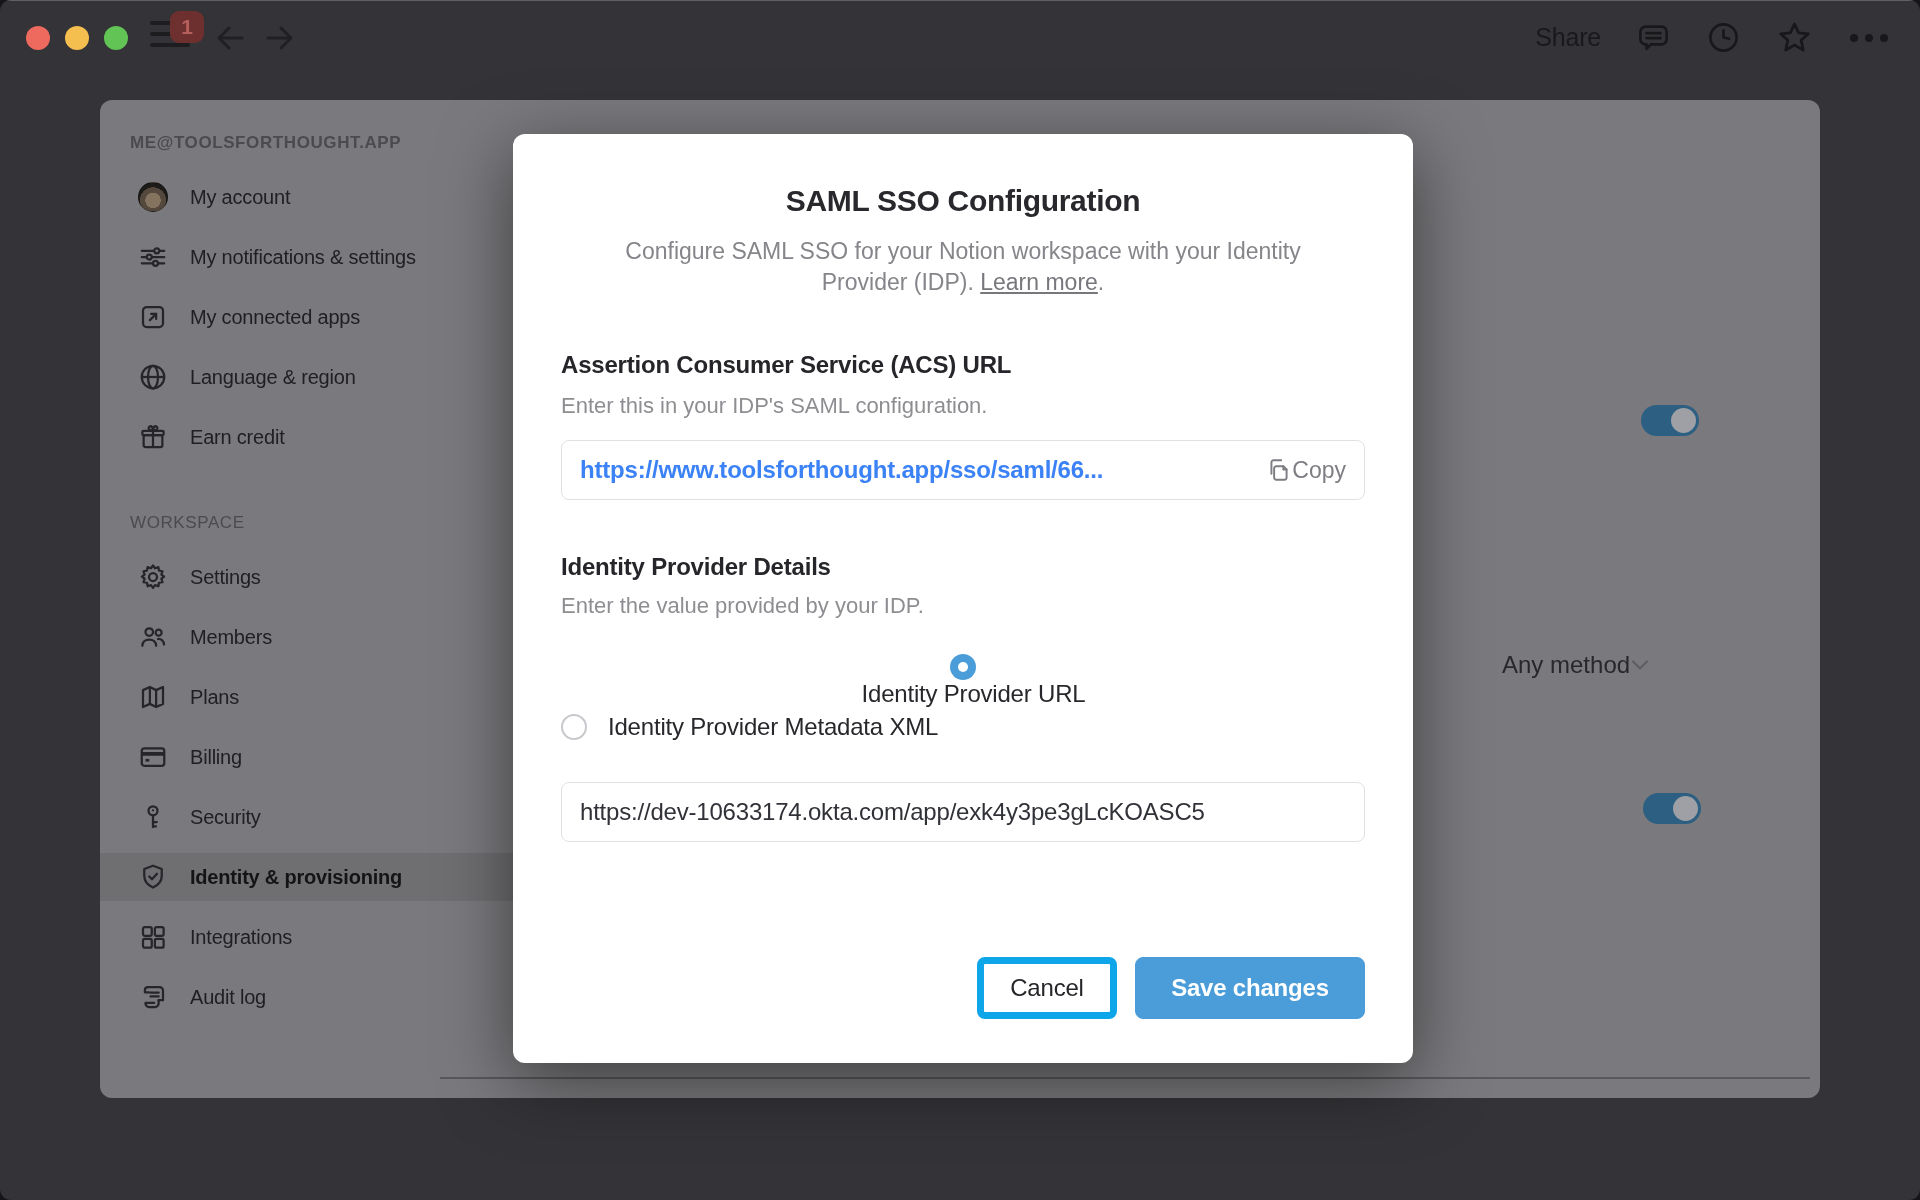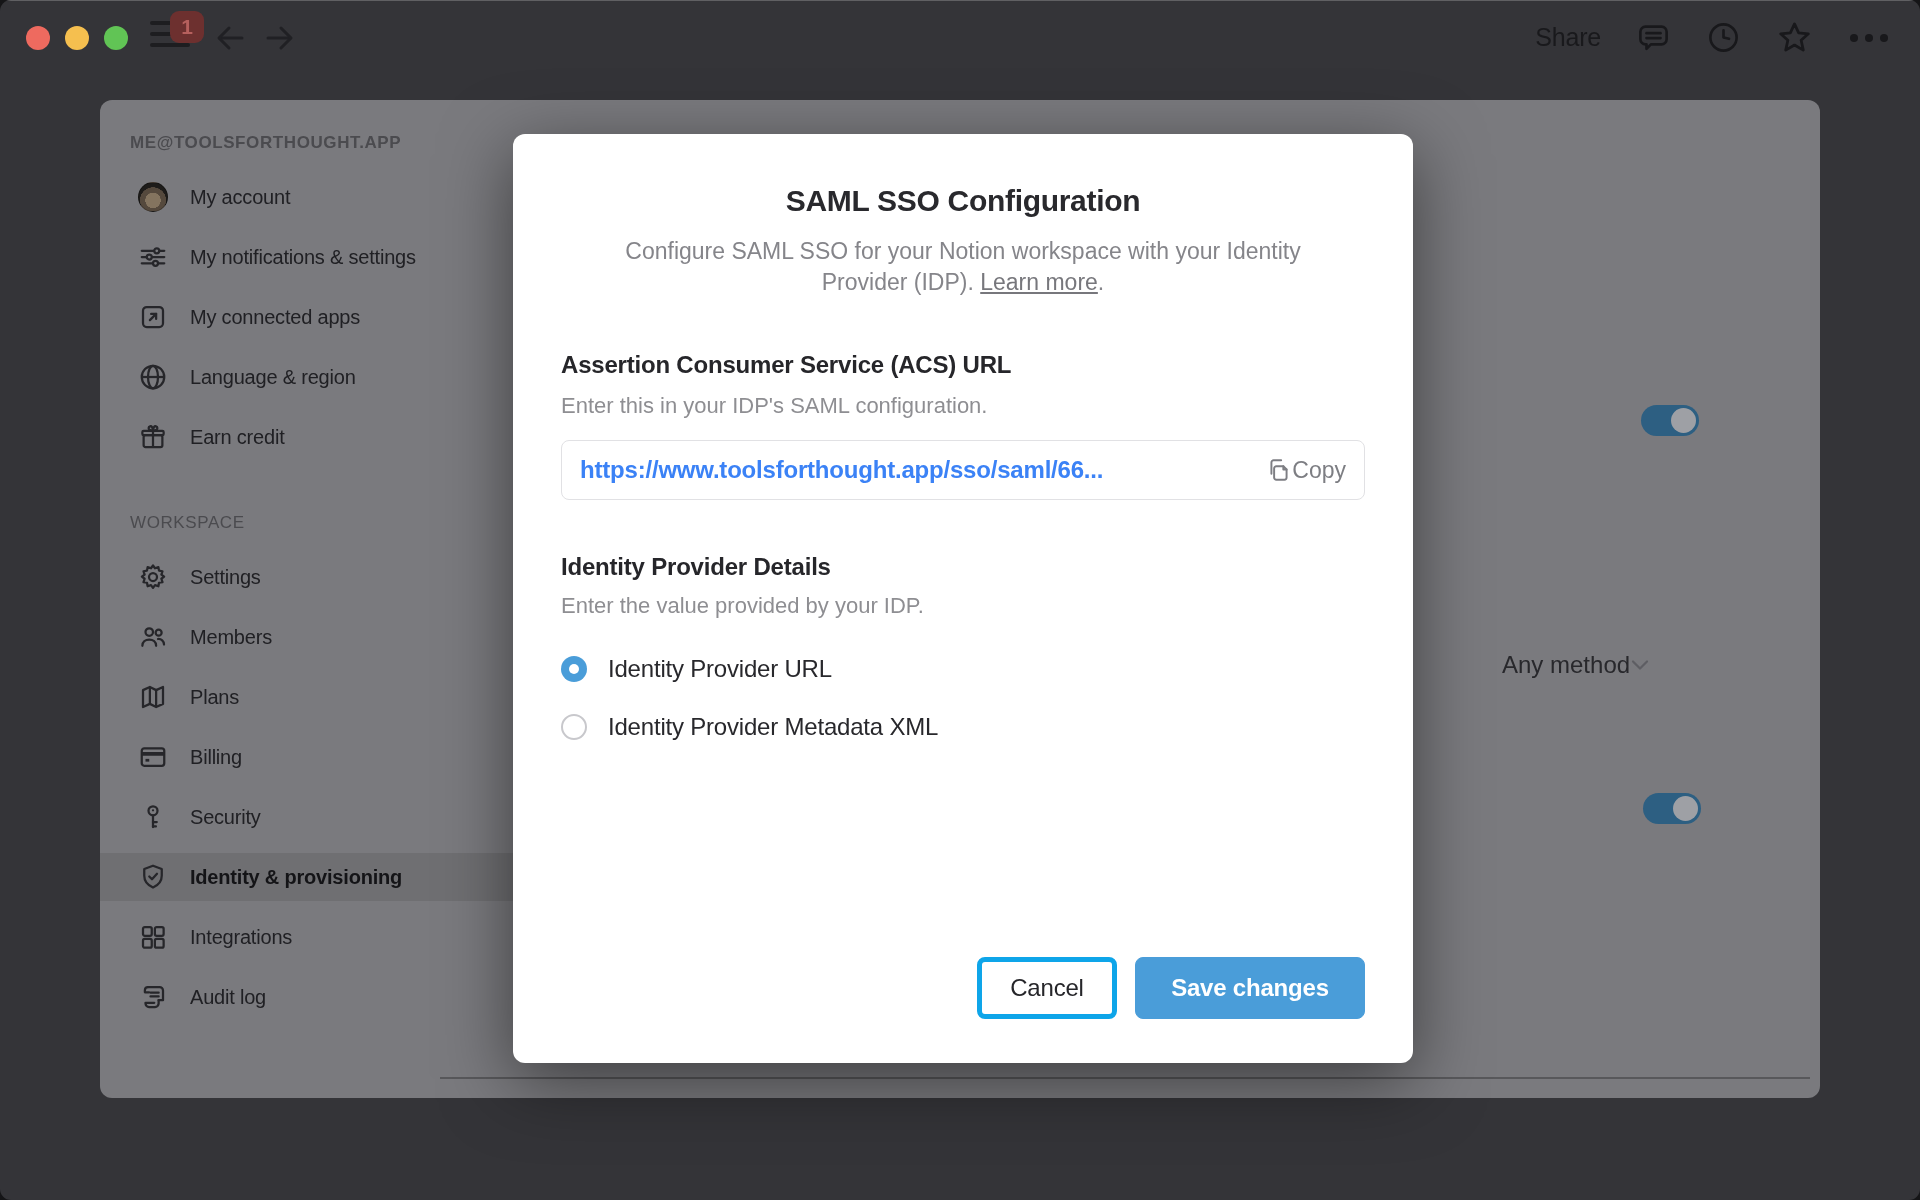--- a/index.html
+++ b/index.html
@@ -50,31 +50,31 @@
   .m-subtitle { margin:16px auto 0 auto; max-width:680px; text-align:center; font-size:23px; line-height:31px; color:#85858a; }
   .m-subtitle a { color:#77777c; text-decoration:underline; cursor:pointer; }
   .m-h2 { margin-top:52px; font-size:24px; font-weight:700; color:#26262a; line-height:30px; letter-spacing:-0.2px; }
   .m-helper { margin-top:14px; font-size:22px; color:#8e8e92; line-height:24px; }
   .m-input { margin-top:22px; height:60px; border:1px solid #e1e1e4; border-radius:8px; background:#fff; display:flex; align-items:center; padding:0 18px; overflow:hidden; }
   .m-input .url-gray { flex:1; font-size:24px; color:#3b82f6; white-space:nowrap; overflow:hidden; letter-spacing:-0.2px;font-weight:bold; }
   .m-input .url-dark { flex:1; font-size:24px; color:#313238; white-space:nowrap; overflow:hidden; letter-spacing:-0.2px; }
   .copy-btn { display:flex; align-items:center; color:#7d7e83; font-size:23px; cursor:pointer; flex:0 0 auto; }
   .idp-helper { margin-top:12px; font-size:22px; color:#8e8e92; line-height:24px; }
   .radio-row { display:flex; align-items:center; height:30px; cursor:pointer; }
-  .radio-row.first { margin-top:36px; }
+  .radio-row.first { margin-top:36px;flex-direction:column; }
   .radio-row.second { margin-top:28px; }
   .radio { width:26px; height:26px; border-radius:50%; position:relative; flex:0 0 auto; }
   .radio.on { background:#4a9dd9; }
   .radio.on::after { content:""; position:absolute; left:8px; top:8px; width:10px; height:10px; border-radius:50%; background:#ffffff; }
   .radio.off { background:#fff; border:2px solid #c8c8cc; }
   .radio-label { margin-left:21px; font-size:24px; color:#28282c; letter-spacing:-0.2px; }
   .idp-input { margin-top:40px; }
   .m-footer { position:absolute; right:48px; bottom:44px; display:flex; gap:18px; }
   .btn { height:62px; border-radius:8px; display:flex; align-items:center; justify-content:center; font-size:24px; cursor:pointer; letter-spacing:-0.2px; }
-  .btn-cancel { width:140px; background:#fff; border:5px solid #0ea5e9; color:#26262a; }
+  .btn-cancel { width:140px; background:#fff; border:7px solid #0ea5e9; color:#26262a; }
   .btn-save { width:230px; background:#4a9dd9; border:1px solid #4a9dd9; color:#ffffff; font-weight:700; }
 </style>
 </head>
 <body>
 
 <div class="window">
 
   <div class="topbar">
     <div class="traffic t-red"></div>
     <div class="traffic t-yellow"></div>
@@ -285,20 +285,23 @@
 
     <div class="radio-row first">
       <div class="radio on"></div>
       <span class="radio-label">Identity Provider URL</span>
     </div>
     <div class="radio-row second">
       <div class="radio off"></div>
       <span class="radio-label">Identity Provider Metadata XML</span>
     </div>
 
+    <div class="m-input idp-input">
+      <span class="url-dark">https://dev-10633174.okta.com/app/exk4y3pe3gLcKOASC5</span>
+    </div>
 
     <div class="m-footer">
       <div class="btn btn-cancel">Cancel</div>
       <div class="btn btn-save">Save changes</div>
     </div>
   </div>
 
 </div>
 
 </body></html>

